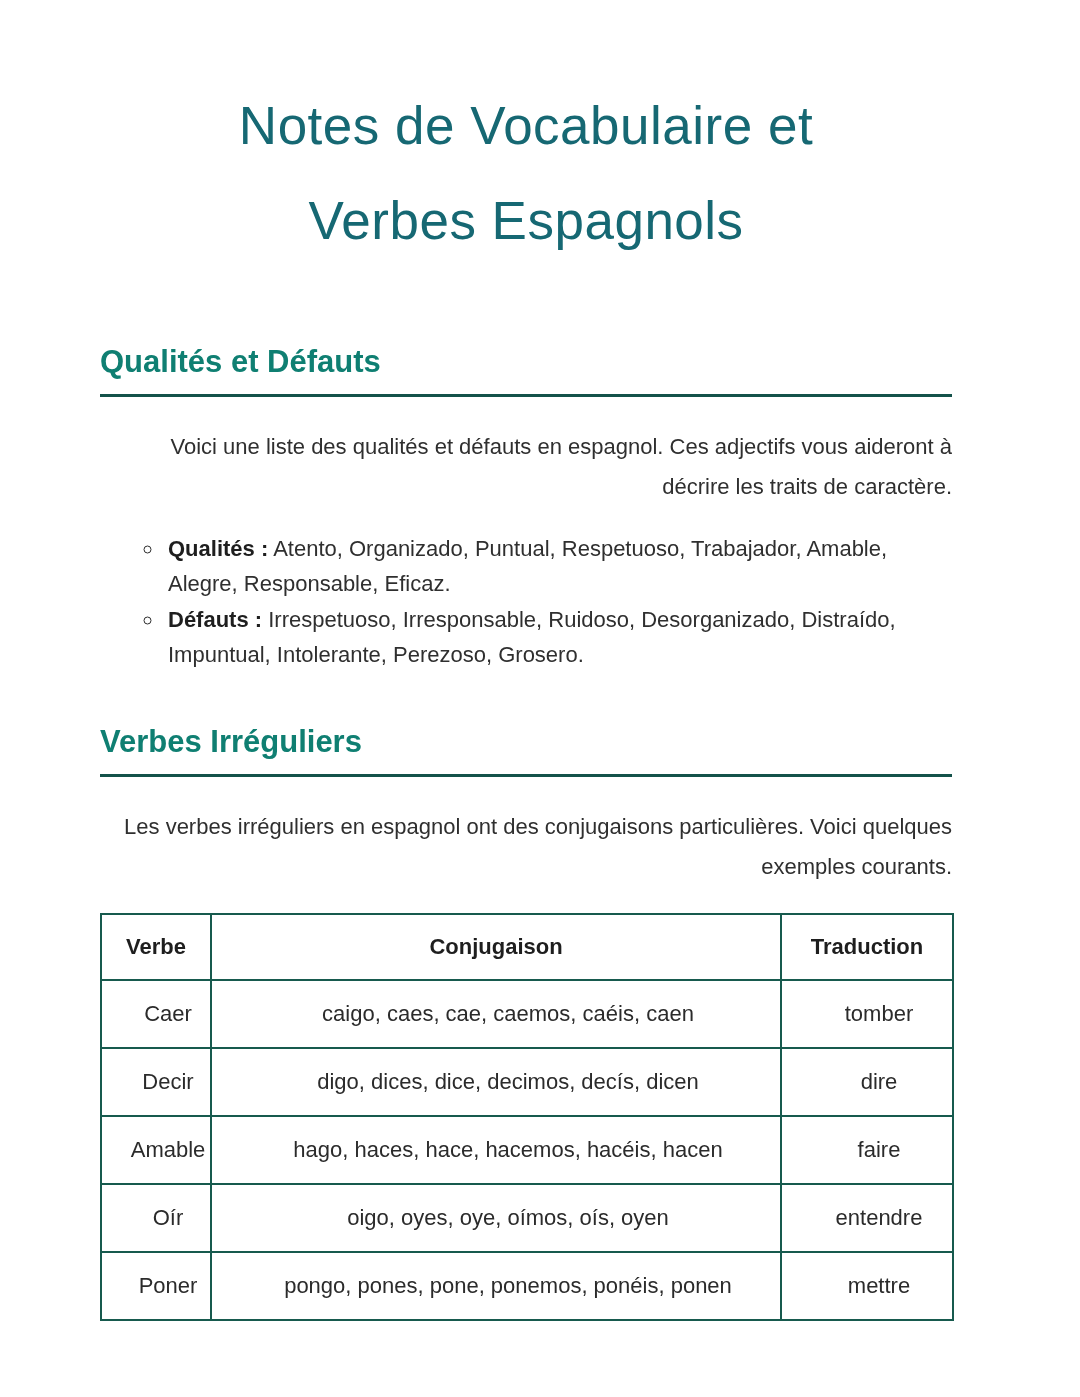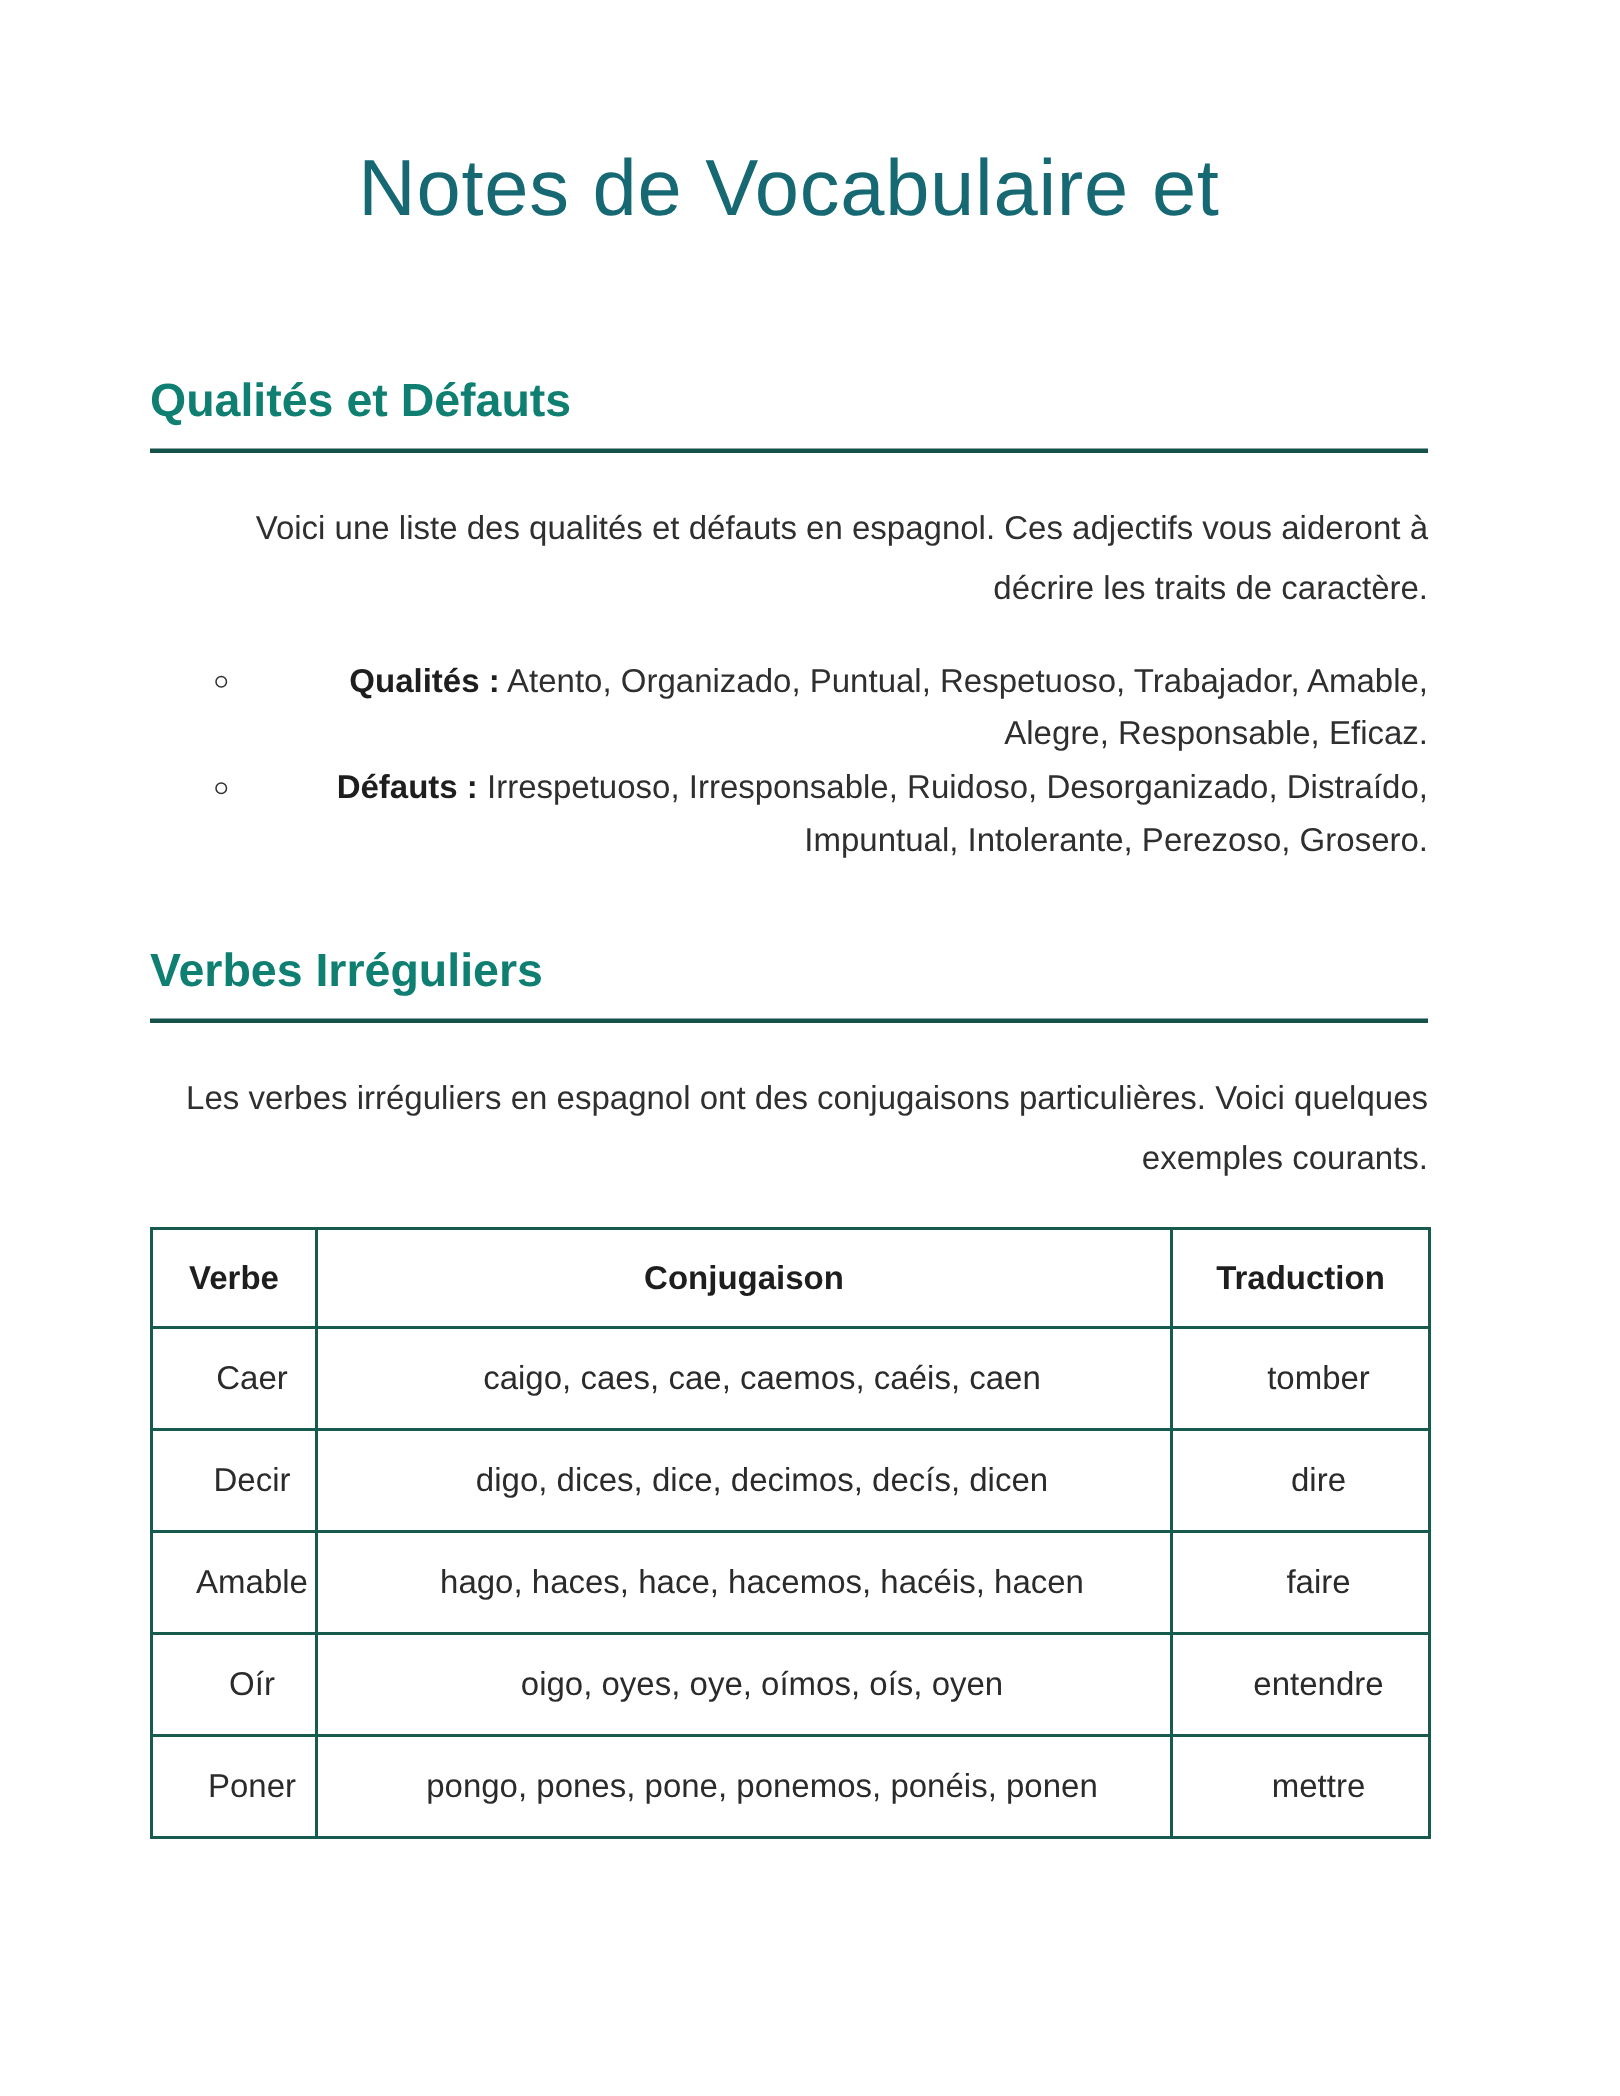--- a/index.html
+++ b/index.html
@@ -31,42 +31,42 @@
     font-weight:700;color:var(--c-heading);
   }
   .h2-first{margin-top:74px;}
   .h2-second{margin-top:50px;}
   .rule{height:3px;background:var(--c-rule);margin-top:12px;border:0;}
   p.body-par{margin:30px 0 0;font-size:22px;line-height:40px;color:var(--c-text);text-align:right;}
   ul.traits{
     margin:24px 0 0;padding-left:64px;
     list-style:circle;font-size:22px;line-height:35px;color:var(--c-text);
   }
-  ul.traits li{padding-left:4px;margin-bottom:1px;text-align:right;}
+  ul.traits li{padding-left:4px;margin-bottom:1px;}
   ul.traits strong{font-weight:700;color:#1e1e1e;}
   table.verb-table{
     margin-top:26px;width:852px;border-collapse:collapse;table-layout:fixed;
   }
   .verb-table th,.verb-table td{
     border:2px solid var(--c-border);
     text-align:center;vertical-align:middle;
     font-size:22px;color:#2b2b2b;padding:0;
   }
   .verb-table th{height:64px;font-weight:700;color:#1e1e1e;}
   .verb-table td{height:66px;padding-left:24px;}
   .col-verbe{width:110px;}
   .col-conj{width:570px;}
   .col-trad{width:172px;}
 </style>
 </head>
 <body>
 
 <div class="content">
 
-  <h1><span>Notes de Vocabulaire et</span><br></h1>
+  <h1><span>Notes de Vocabulaire et</span><br><span>Verbes Espagnols</span></h1>
 
 
   <h2 class="h2-first">Qualités et Défauts</h2>
   <div class="rule"></div>
 
   <p class="body-par">Voici une liste des qualités et défauts en espagnol. Ces adjectifs vous aideront à décrire les traits de caractère.</p>
 
   <ul class="traits">
     <li><strong>Qualités :</strong><span> Atento, Organizado, Puntual, Respetuoso, Trabajador, Amable, Alegre, Responsable, Eficaz.</span></li>
     <li><strong>Défauts :</strong><span> Irrespetuoso, Irresponsable, Ruidoso, Desorganizado, Distraído, Impuntual, Intolerante, Perezoso, Grosero.</span></li>

